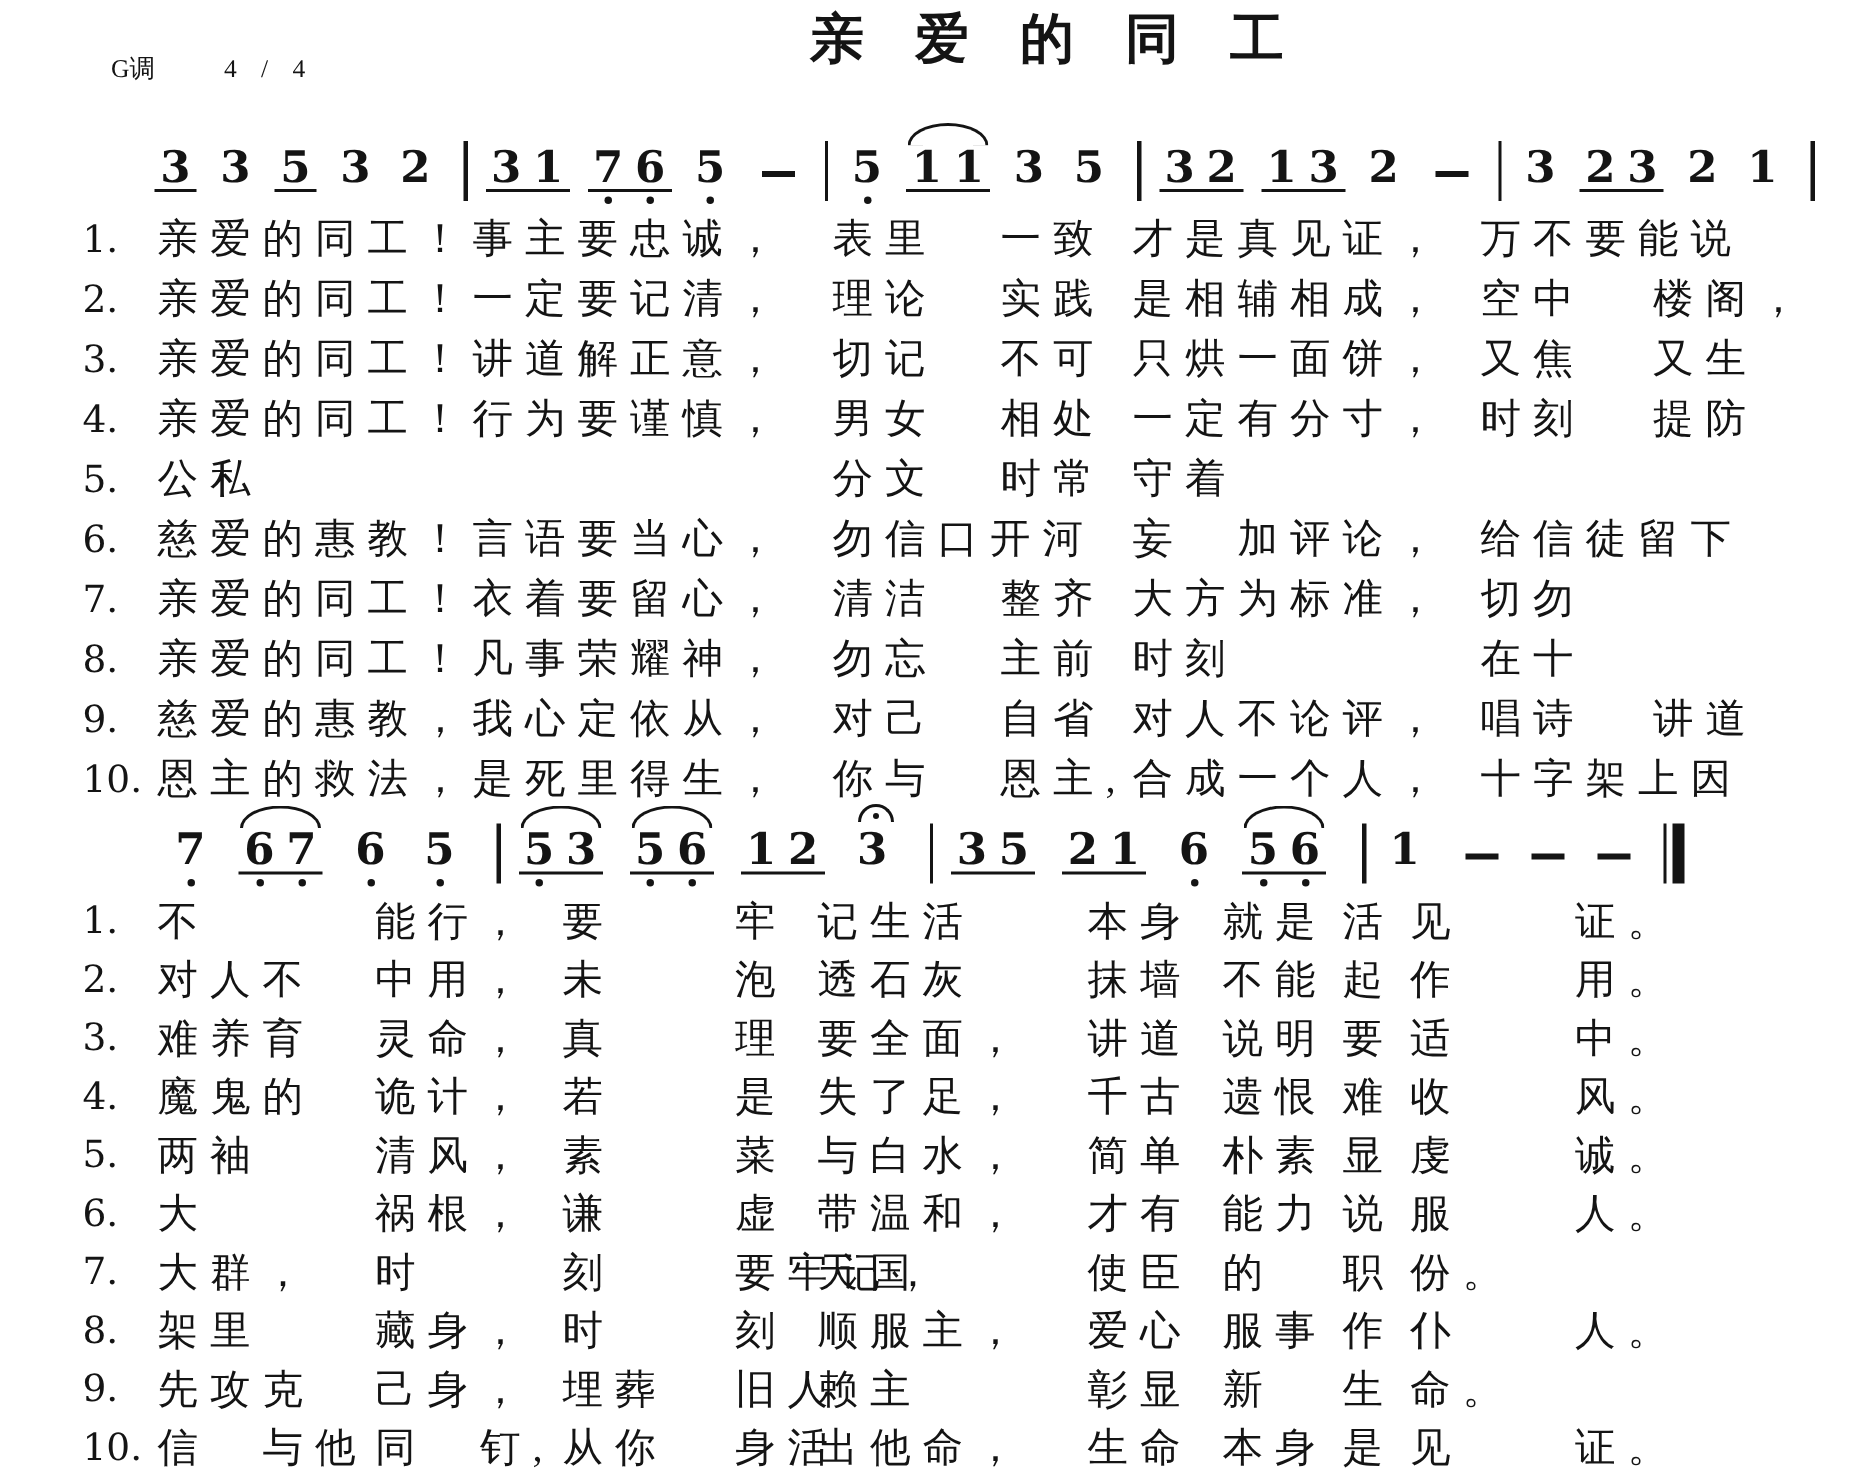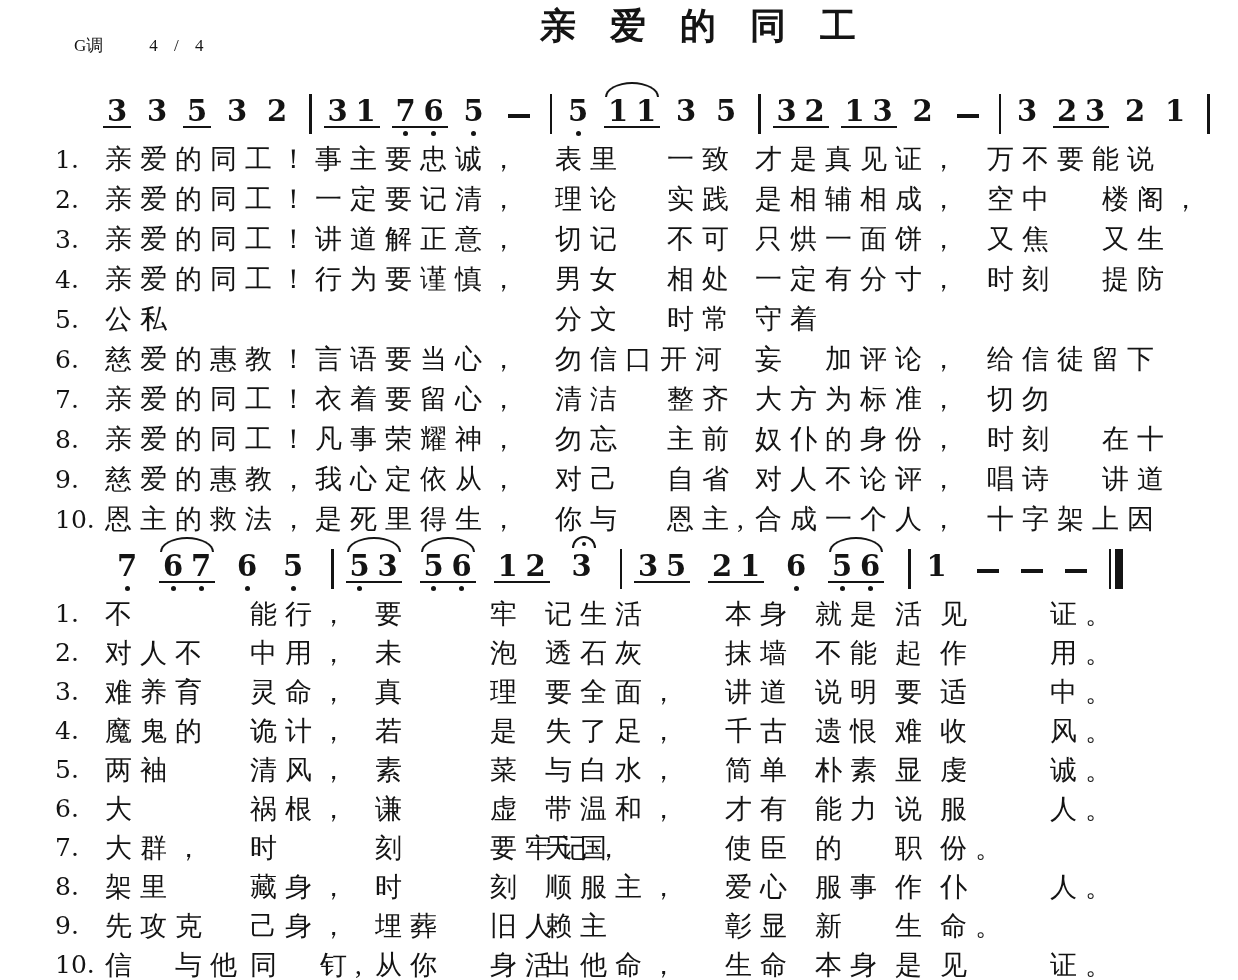--- a/index.html
+++ b/index.html
@@ -295,21 +295,20 @@
         <span class="cell">清洁</span>
         <span class="cell">整齐</span>
         <span class="cell">大方为标准，</span>
         <span class="cell">切勿</span>
       </div>
       <div class="vrow v1">
         <span class="vnum">8.</span>
         <span class="cell">亲爱的同工！凡事荣耀神，</span>
         <span class="cell">勿忘</span>
         <span class="cell">主前</span>
-        <span class="cell">奴仆的身份，</span>
         <span class="cell">时刻</span>
         <span class="cell">在十</span>
       </div>
       <div class="vrow v1">
         <span class="vnum">9.</span>
         <span class="cell">慈爱的惠教，我心定依从，</span>
         <span class="cell">对己</span>
         <span class="cell">自省</span>
         <span class="cell">对人不论评，</span>
         <span class="cell">唱诗</span>

